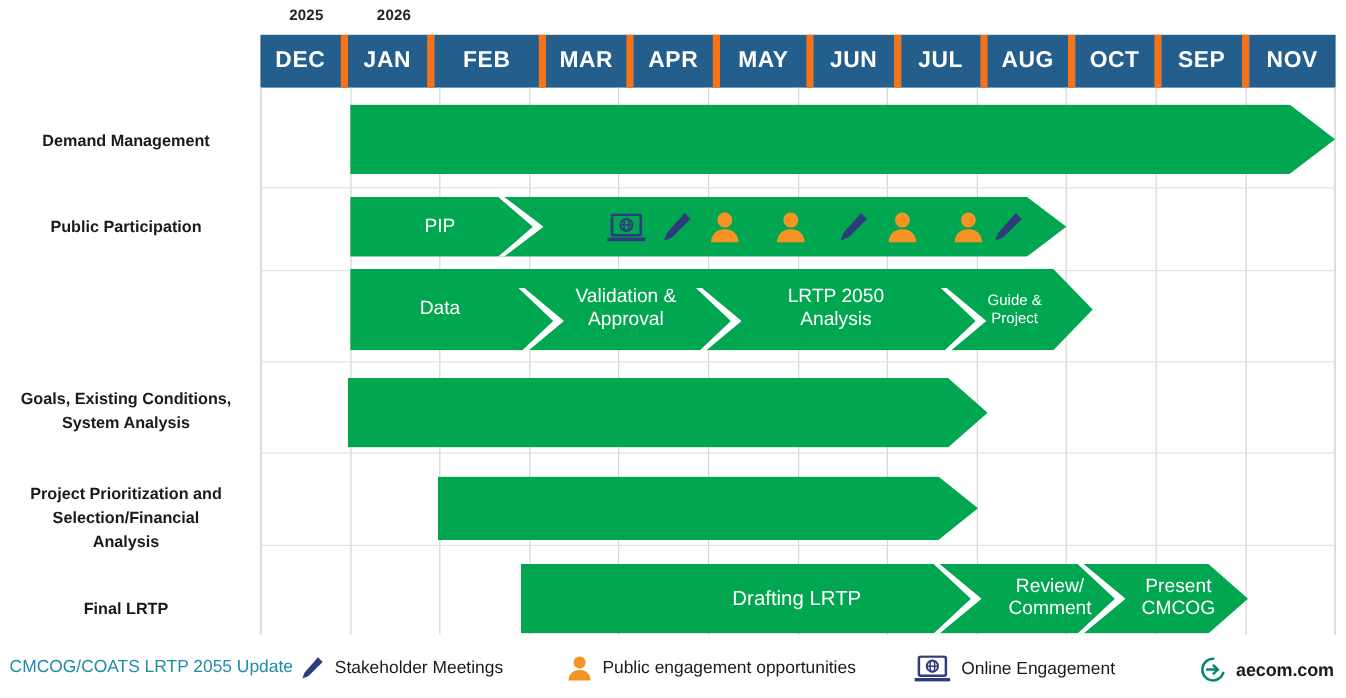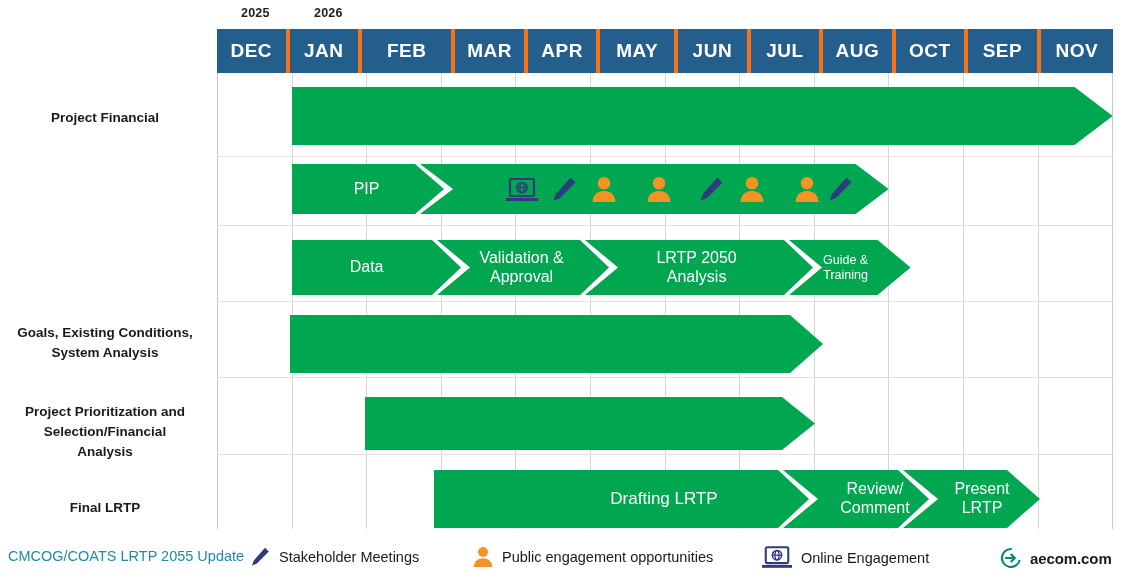--- a/index.html
+++ b/index.html
@@ -32,21 +32,21 @@
     background:#245e8c;
     color:#ffffff;
     font-size:19px;
     font-weight:bold;
     letter-spacing:.5px;
     display:flex;
     align-items:center;
     justify-content:center;
     height:44px;
     box-sizing:border-box;
-    border-right:4px solid #f97316;
+    border-right:6px solid #f97316;
   }
   .month-cell:last-child{border-right:none;}
 
   
   .grid-layer{position:absolute;top:73px;left:0;height:456px;width:1122px;}
   .vline{position:absolute;top:0;bottom:0;width:1px;background:#d6d6d6;}
   .vline.boundary{background:#c9c9c9;}
   .hline{position:absolute;left:217px;right:9px;height:1px;background:#e2e2e2;}
 
   
@@ -152,21 +152,26 @@
 
     <div class="hline" style="top:83px;"></div>
     <div class="hline" style="top:152px;"></div>
     <div class="hline" style="top:228px;"></div>
     <div class="hline" style="top:304px;"></div>
     <div class="hline" style="top:381px;"></div>
   </div>
 
   <div class="row-label" style="top:98px;height:40px;">
     <div>
-        <div>Project Financial</div>
+        <div>Demand Management</div>
+      </div>
+  </div>
+  <div class="row-label" style="top:169px;height:40px;">
+    <div>
+        <div>Public Participation</div>
       </div>
   </div>
   <div class="row-label" style="top:322px;height:42px;">
     <div>
       <div>Goals, Existing Conditions,</div>
       <div>System Analysis</div>
     </div>
   </div>
   <div class="row-label" style="top:401px;height:62px;">
     <div>
@@ -231,42 +236,42 @@
 
   <svg class="bar-icon" style="left:794px;top:176px;" width="26" height="27" viewBox="0 0 24 26">
     <circle cx="12" cy="7" r="6" fill="#f59425"></circle>
     <path d="M12 14.5 C4.5 14.5 1 19.5 1 25 L23 25 C23 19.5 19.5 14.5 12 14.5 Z" fill="#f59425"></path>
   </svg>
 
   <svg class="bar-icon" style="left:827px;top:176px;" width="26" height="27" viewBox="0 0 26 27">
     <path d="M19.5 1.5 L24.5 6.5 L9 22 L2.5 24.5 L5 18 Z" fill="#2e3c7e"></path>
   </svg>
 
-  <div style="position:absolute;left:291.6px;top:240px;width:619px;height:55px;
+  <div style="position:absolute;left:291.6px;top:224px;width:619px;height:68px;
               background:#00a650;
               clip-path:polygon(0 0, 586px 0, 100% 50%, 586px 100%, 0 100%);">
     <div class="seg" style="left:0;width:150px;font-size:16px;">
       <span class="seg-text">Data</span>
     </div>
     <div class="seg" style="left:160px;width:140px;font-size:16px;">
       <div>
         <div>Validation &amp;</div>
         <div>Approval</div>
       </div>
     </div>
     <div class="seg" style="left:325px;width:160px;font-size:16px;">
       <div>
         <div>LRTP 2050</div>
         <div>Analysis</div>
       </div>
     </div>
     <div class="seg" style="left:505px;width:98px;font-size:12.5px;">
       <div>
         <div>Guide &amp;</div>
-        <div>Training</div>
+        <div>Project</div>
       </div>
     </div>
   </div>
   <div style="position:absolute;left:432px;top:240px;width:38px;height:55px;background:#ffffff;
               clip-path:polygon(0 0, 5px 0, 100% 50%, 5px 100%, 0 100%, 29px 50%);"></div>
   <div style="position:absolute;left:580px;top:240px;width:38px;height:55px;background:#ffffff;
               clip-path:polygon(0 0, 5px 0, 100% 50%, 5px 100%, 0 100%, 29px 50%);"></div>
   <div style="position:absolute;left:784px;top:240px;width:38px;height:55px;background:#ffffff;
               clip-path:polygon(0 0, 5px 0, 100% 50%, 5px 100%, 0 100%, 29px 50%);"></div>
 
@@ -286,21 +291,21 @@
     </div>
     <div class="seg" style="left:370px;width:142px;font-size:16px;">
       <div>
         <div>Review/</div>
         <div>Comment</div>
       </div>
     </div>
     <div class="seg" style="left:490px;width:116px;font-size:16px;">
       <div>
         <div>Present</div>
-        <div>LRTP</div>
+        <div>CMCOG</div>
       </div>
     </div>
   </div>
   <div style="position:absolute;left:778px;top:470px;width:40px;height:58px;background:#ffffff;
               clip-path:polygon(0 0, 5px 0, 100% 50%, 5px 100%, 0 100%, 31px 50%);"></div>
   <div style="position:absolute;left:898px;top:470px;width:40px;height:58px;background:#ffffff;
               clip-path:polygon(0 0, 5px 0, 100% 50%, 5px 100%, 0 100%, 31px 50%);"></div>
 
   <div class="footer">
 

